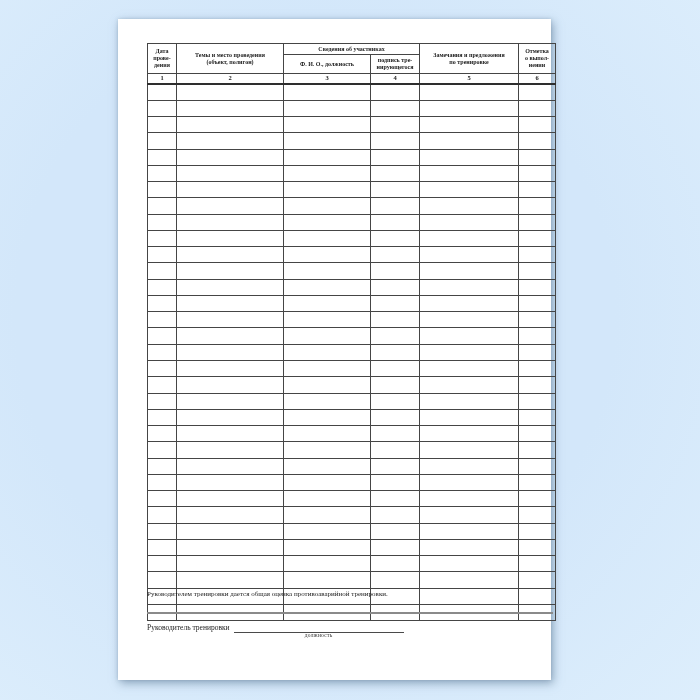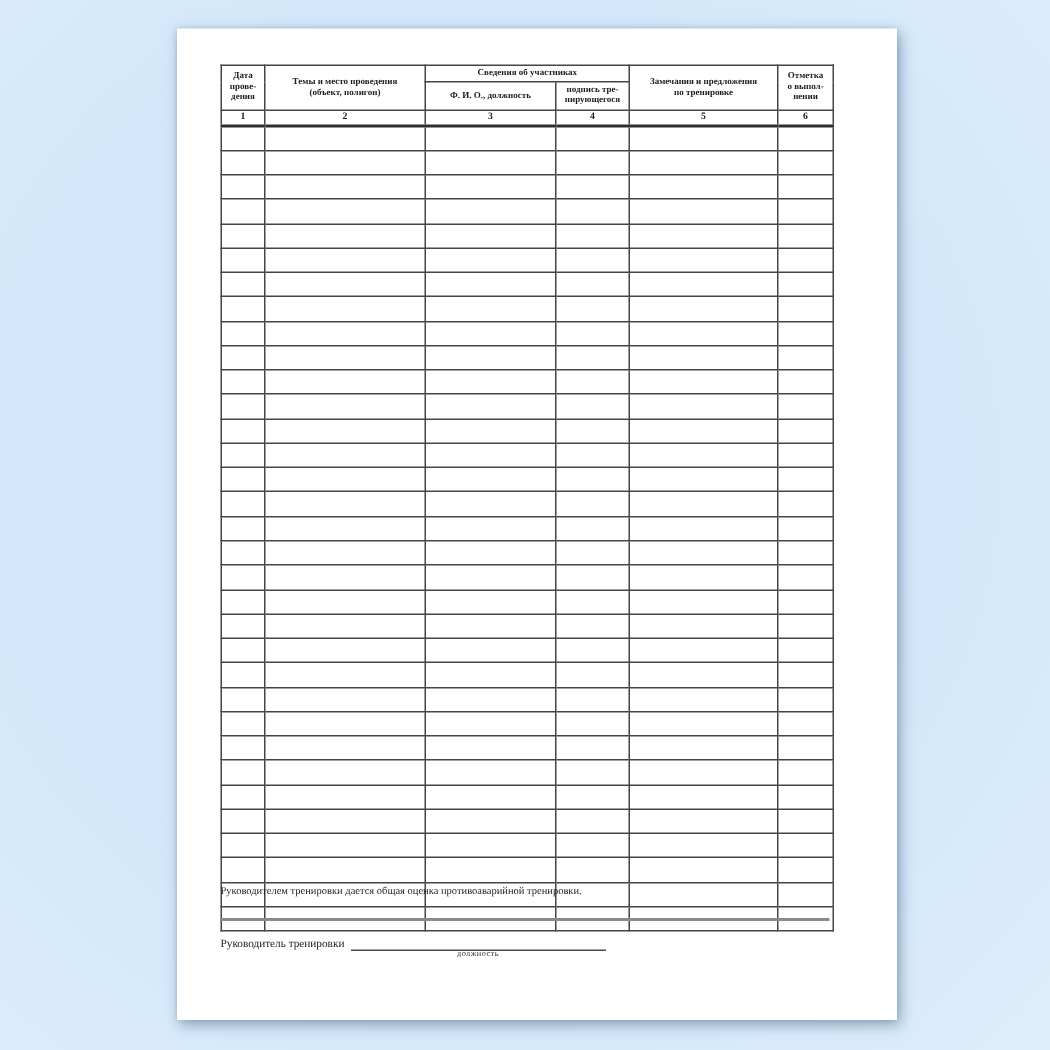--- a/index.html
+++ b/index.html
@@ -8,21 +8,21 @@
     width: 700px;
     height: 700px;
     background: radial-gradient(circle at 45% 45%, #d3e7fa 55%, #ddeefc 100%);
     overflow: hidden;
     font-family: "Liberation Serif", "DejaVu Serif", serif;
   }
   .paper {
     position: absolute;
     left: 118px;
     top: 19px;
-    width: 480px;
+    width: 433px;
     height: 661px;
     background: #ffffff;
     box-shadow: 2px 3px 9px rgba(96, 124, 152, 0.65), 0 0 3px rgba(120, 145, 170, 0.35);
   }
   table.form-table {
     position: absolute;
     left: 29px;
     top: 24px;
     width: 408px;
     border-collapse: collapse;
@@ -67,21 +67,21 @@
     border-top: 2px solid #8a8a8a;
   }
   .sig-block {
     position: absolute;
     left: 29px;
     top: 604px;
     width: 408px;
   }
   .sig-row {
     display: flex;
-    align-items: center;
+    align-items: flex-start;
     margin-bottom: 12px;
     height: 11px;
   }
   .sig-label {
     font-size: 7.5px;
     line-height: 10px;
     color: #1c1c1c;
     margin-right: 4px;
     white-space: nowrap;
   }

